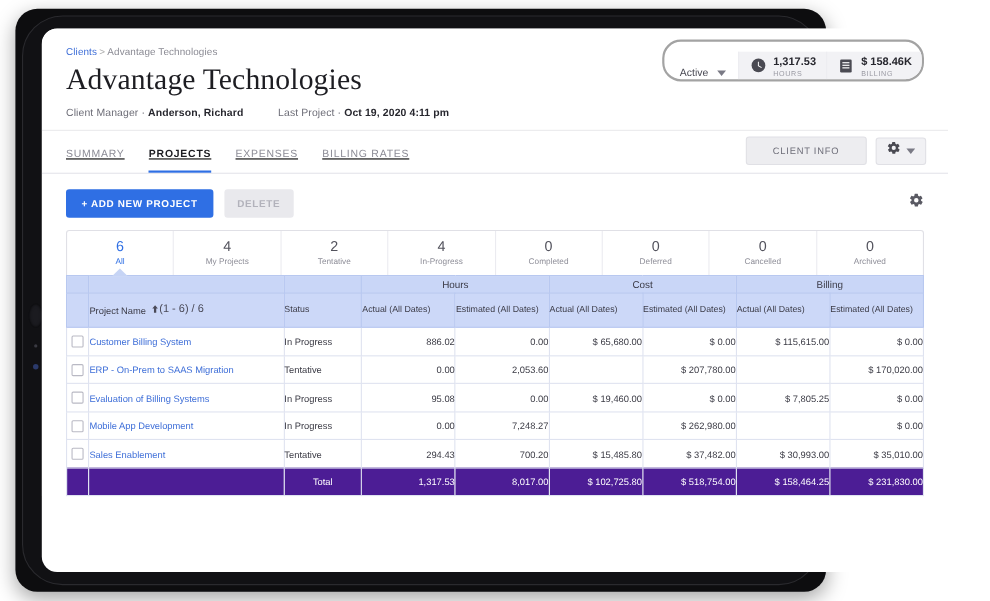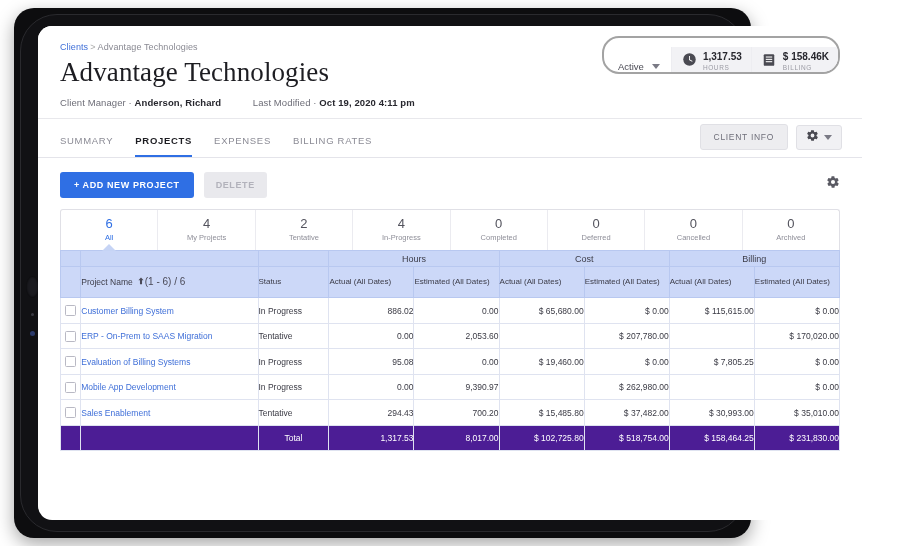--- a/index.html
+++ b/index.html
@@ -171,20 +171,21 @@
     padding: 0 22px;
     height: 38px;
     background: #fff;
     border-bottom: 1px solid #e4e4ea;
   }
   .tabs {
     display: flex;
     align-items: flex-end;
     gap: 22px;
     height: 100%;
+    text-decoration: underline;
   }
   .tab {
     font-size: 9.5px;
     letter-spacing: .7px;
     color: #8b8b95;
     padding-bottom: 9px;
     align-self: flex-end;
     border-bottom: 2.5px solid transparent;
     cursor: pointer;
   }
@@ -201,21 +202,21 @@
     align-items: center;
     gap: 8px;
   }
   .btn-client-info {
     background: #ededf0;
     border: 1px solid #e0e0e5;
     border-radius: 3px;
     color: #6f6f7a;
     font-size: 8.5px;
     letter-spacing: .7px;
-    padding: 7px 13px;
+    padding: 7px 24px;
     cursor: pointer;
   }
   .btn-gear {
     background: #f1f1f4;
     border: 1px solid #e0e0e5;
     border-radius: 3px;
     padding: 4px 9px 4px 9px;
     display: flex;
     align-items: center;
     gap: 5px;
@@ -411,21 +412,21 @@
       <div class="breadcrumb">
         <a href="#">Clients</a><span class="sep">&gt;</span><span>Advantage Technologies</span>
       </div>
 
       <h1 class="page-title">Advantage Technologies</h1>
 
       <div class="meta-line">
         <span>Client Manager ·</span>
         <span class="meta-strong">Anderson, Richard</span>
         <span class="meta-gap"></span>
-        <span>Last Modified ·</span>
+        <span>Last Project ·</span>
         <span class="meta-strong">Oct 19, 2020 4:11 pm</span>
       </div>
 
       <div class="stats-pill">
 
         <div class="stat-active">
           <span>Active</span>
           <span class="caret-down"></span>
         </div>
 
@@ -606,21 +607,21 @@
             <td class="cell-num">$ 19,460.00</td>
             <td class="cell-num">$ 0.00</td>
             <td class="cell-num">$ 7,805.25</td>
             <td class="cell-num">$ 0.00</td>
           </tr>
           <tr>
             <td class="cell-check"><span class="chk"></span></td>
             <td class="cell-name"><a href="#">Mobile App Development</a></td>
             <td class="cell-status">In Progress</td>
             <td class="cell-num">0.00</td>
-            <td class="cell-num">9,390.97</td>
+            <td class="cell-num">7,248.27</td>
             <td class="cell-num"></td>
             <td class="cell-num">$ 262,980.00</td>
             <td class="cell-num"></td>
             <td class="cell-num">$ 0.00</td>
           </tr>
           <tr>
             <td class="cell-check"><span class="chk"></span></td>
             <td class="cell-name"><a href="#">Sales Enablement</a></td>
             <td class="cell-status">Tentative</td>
             <td class="cell-num">294.43</td>

